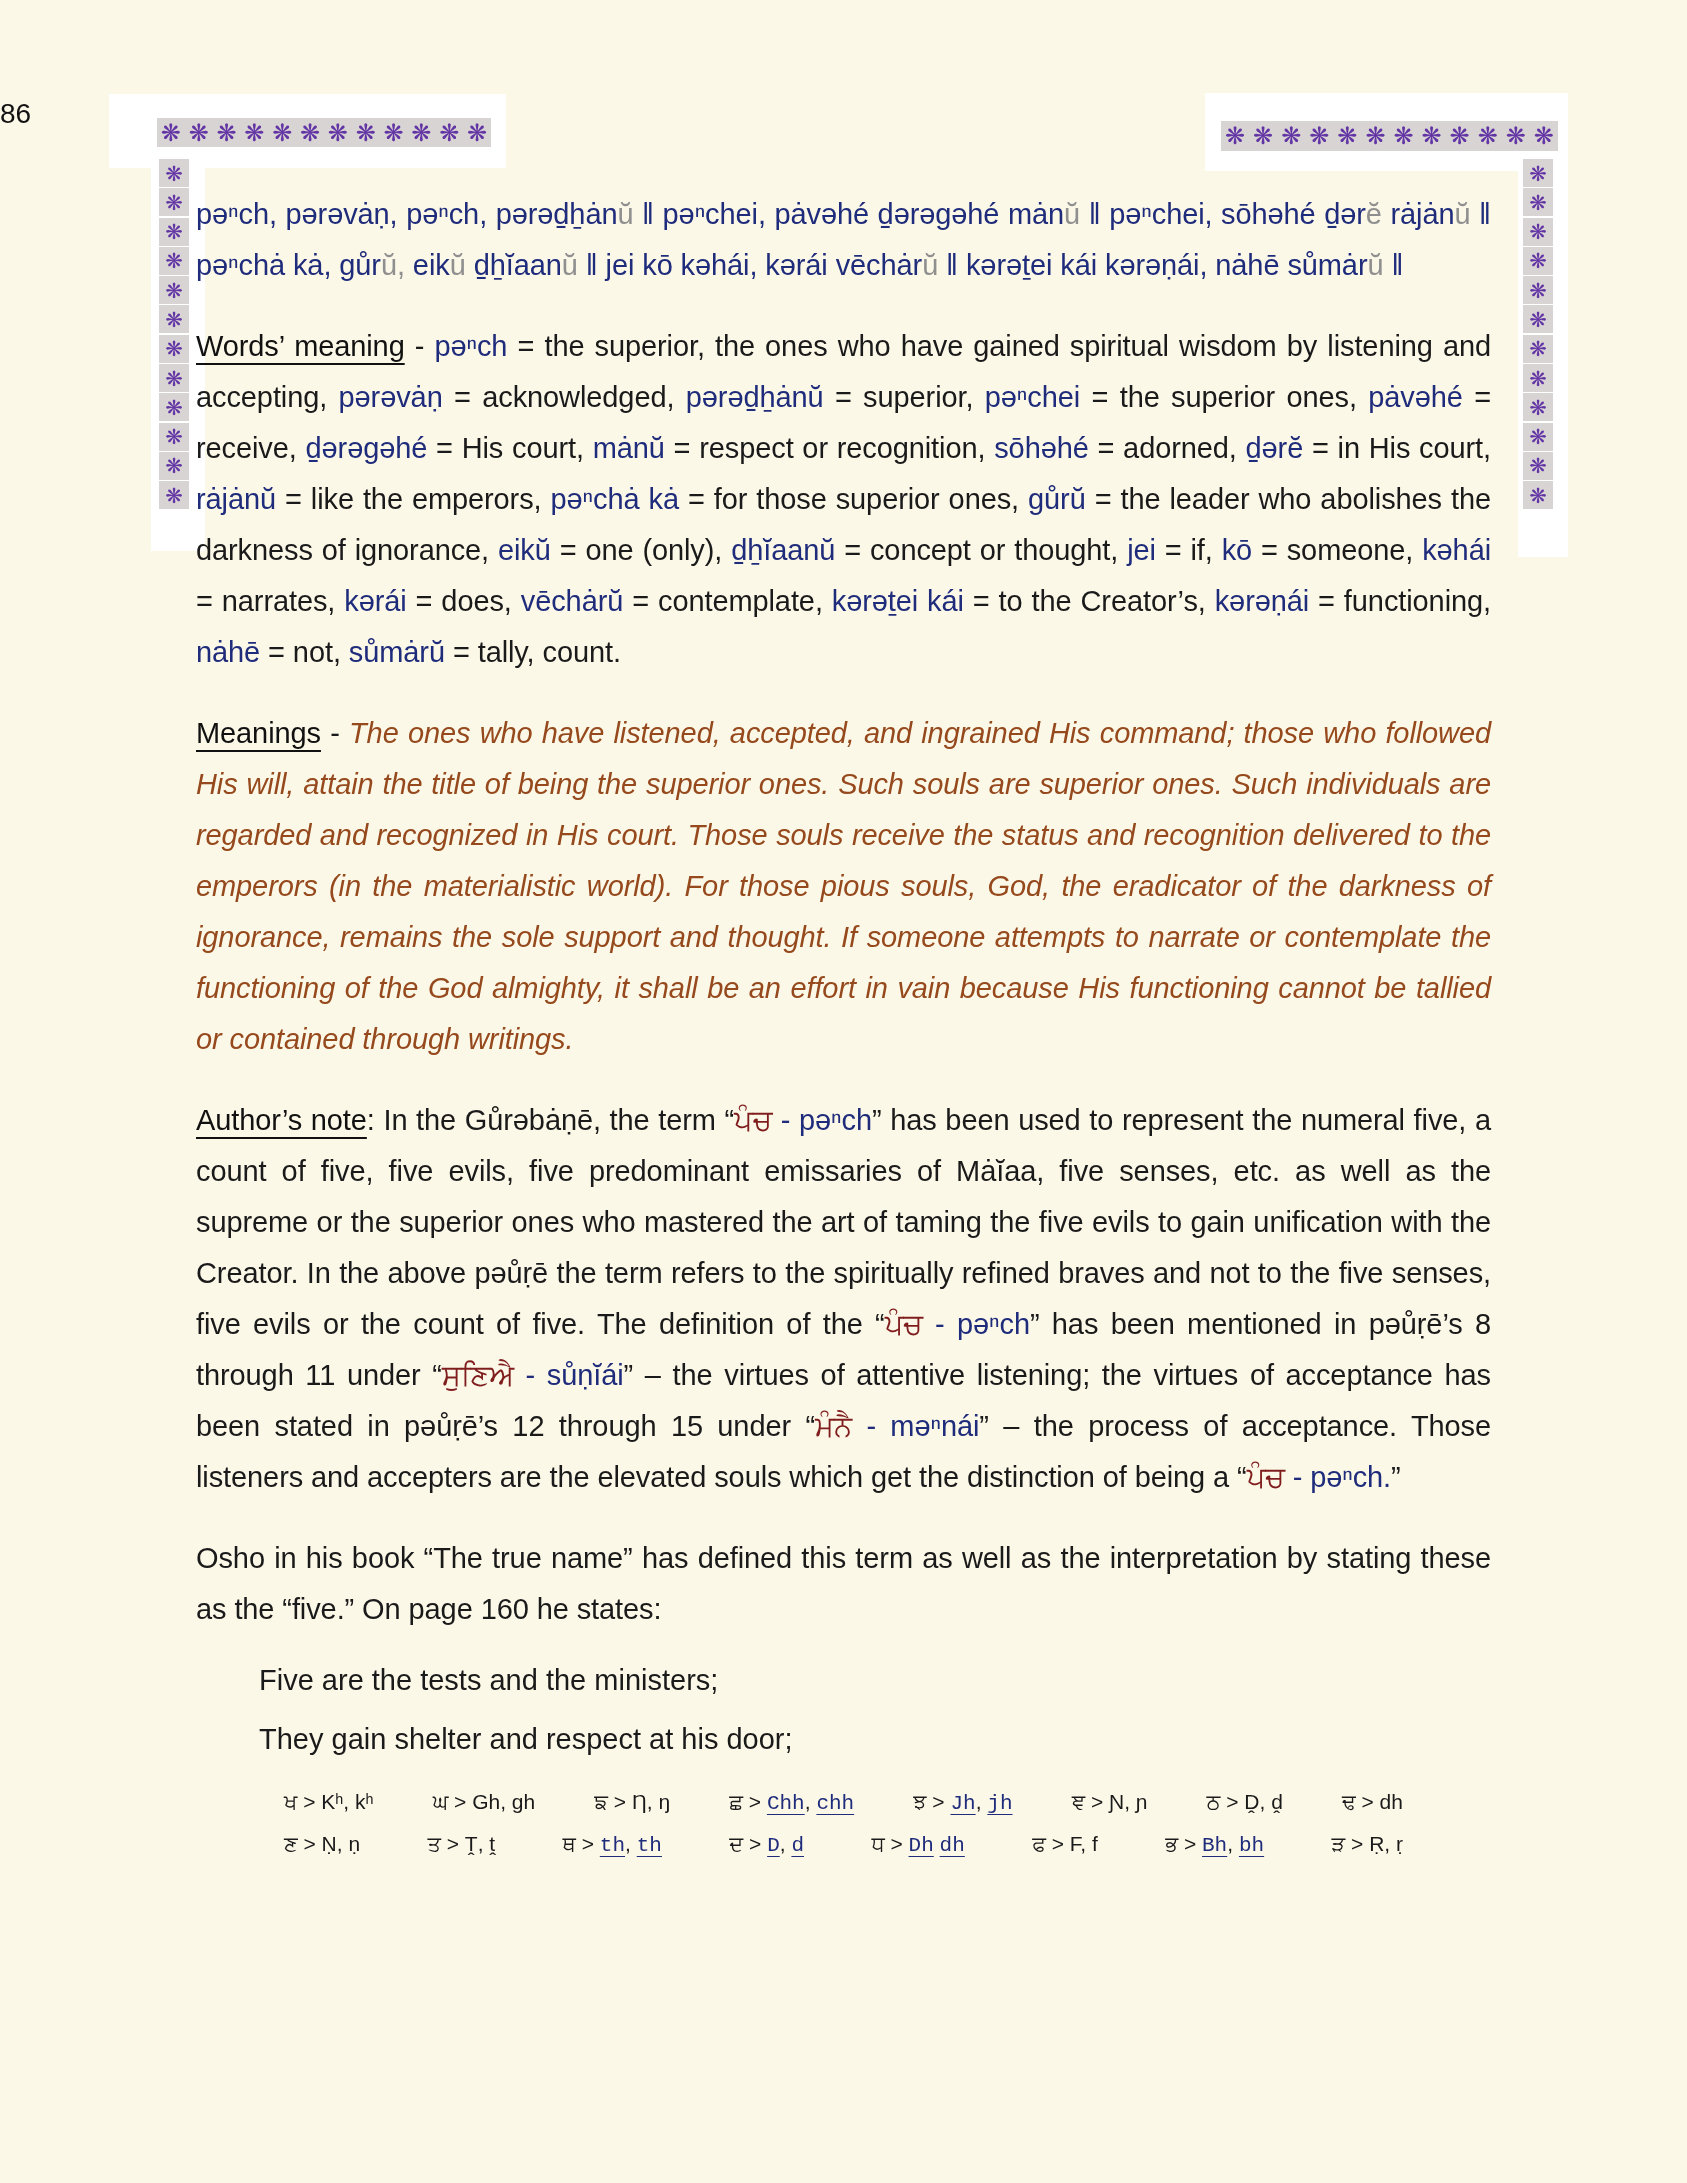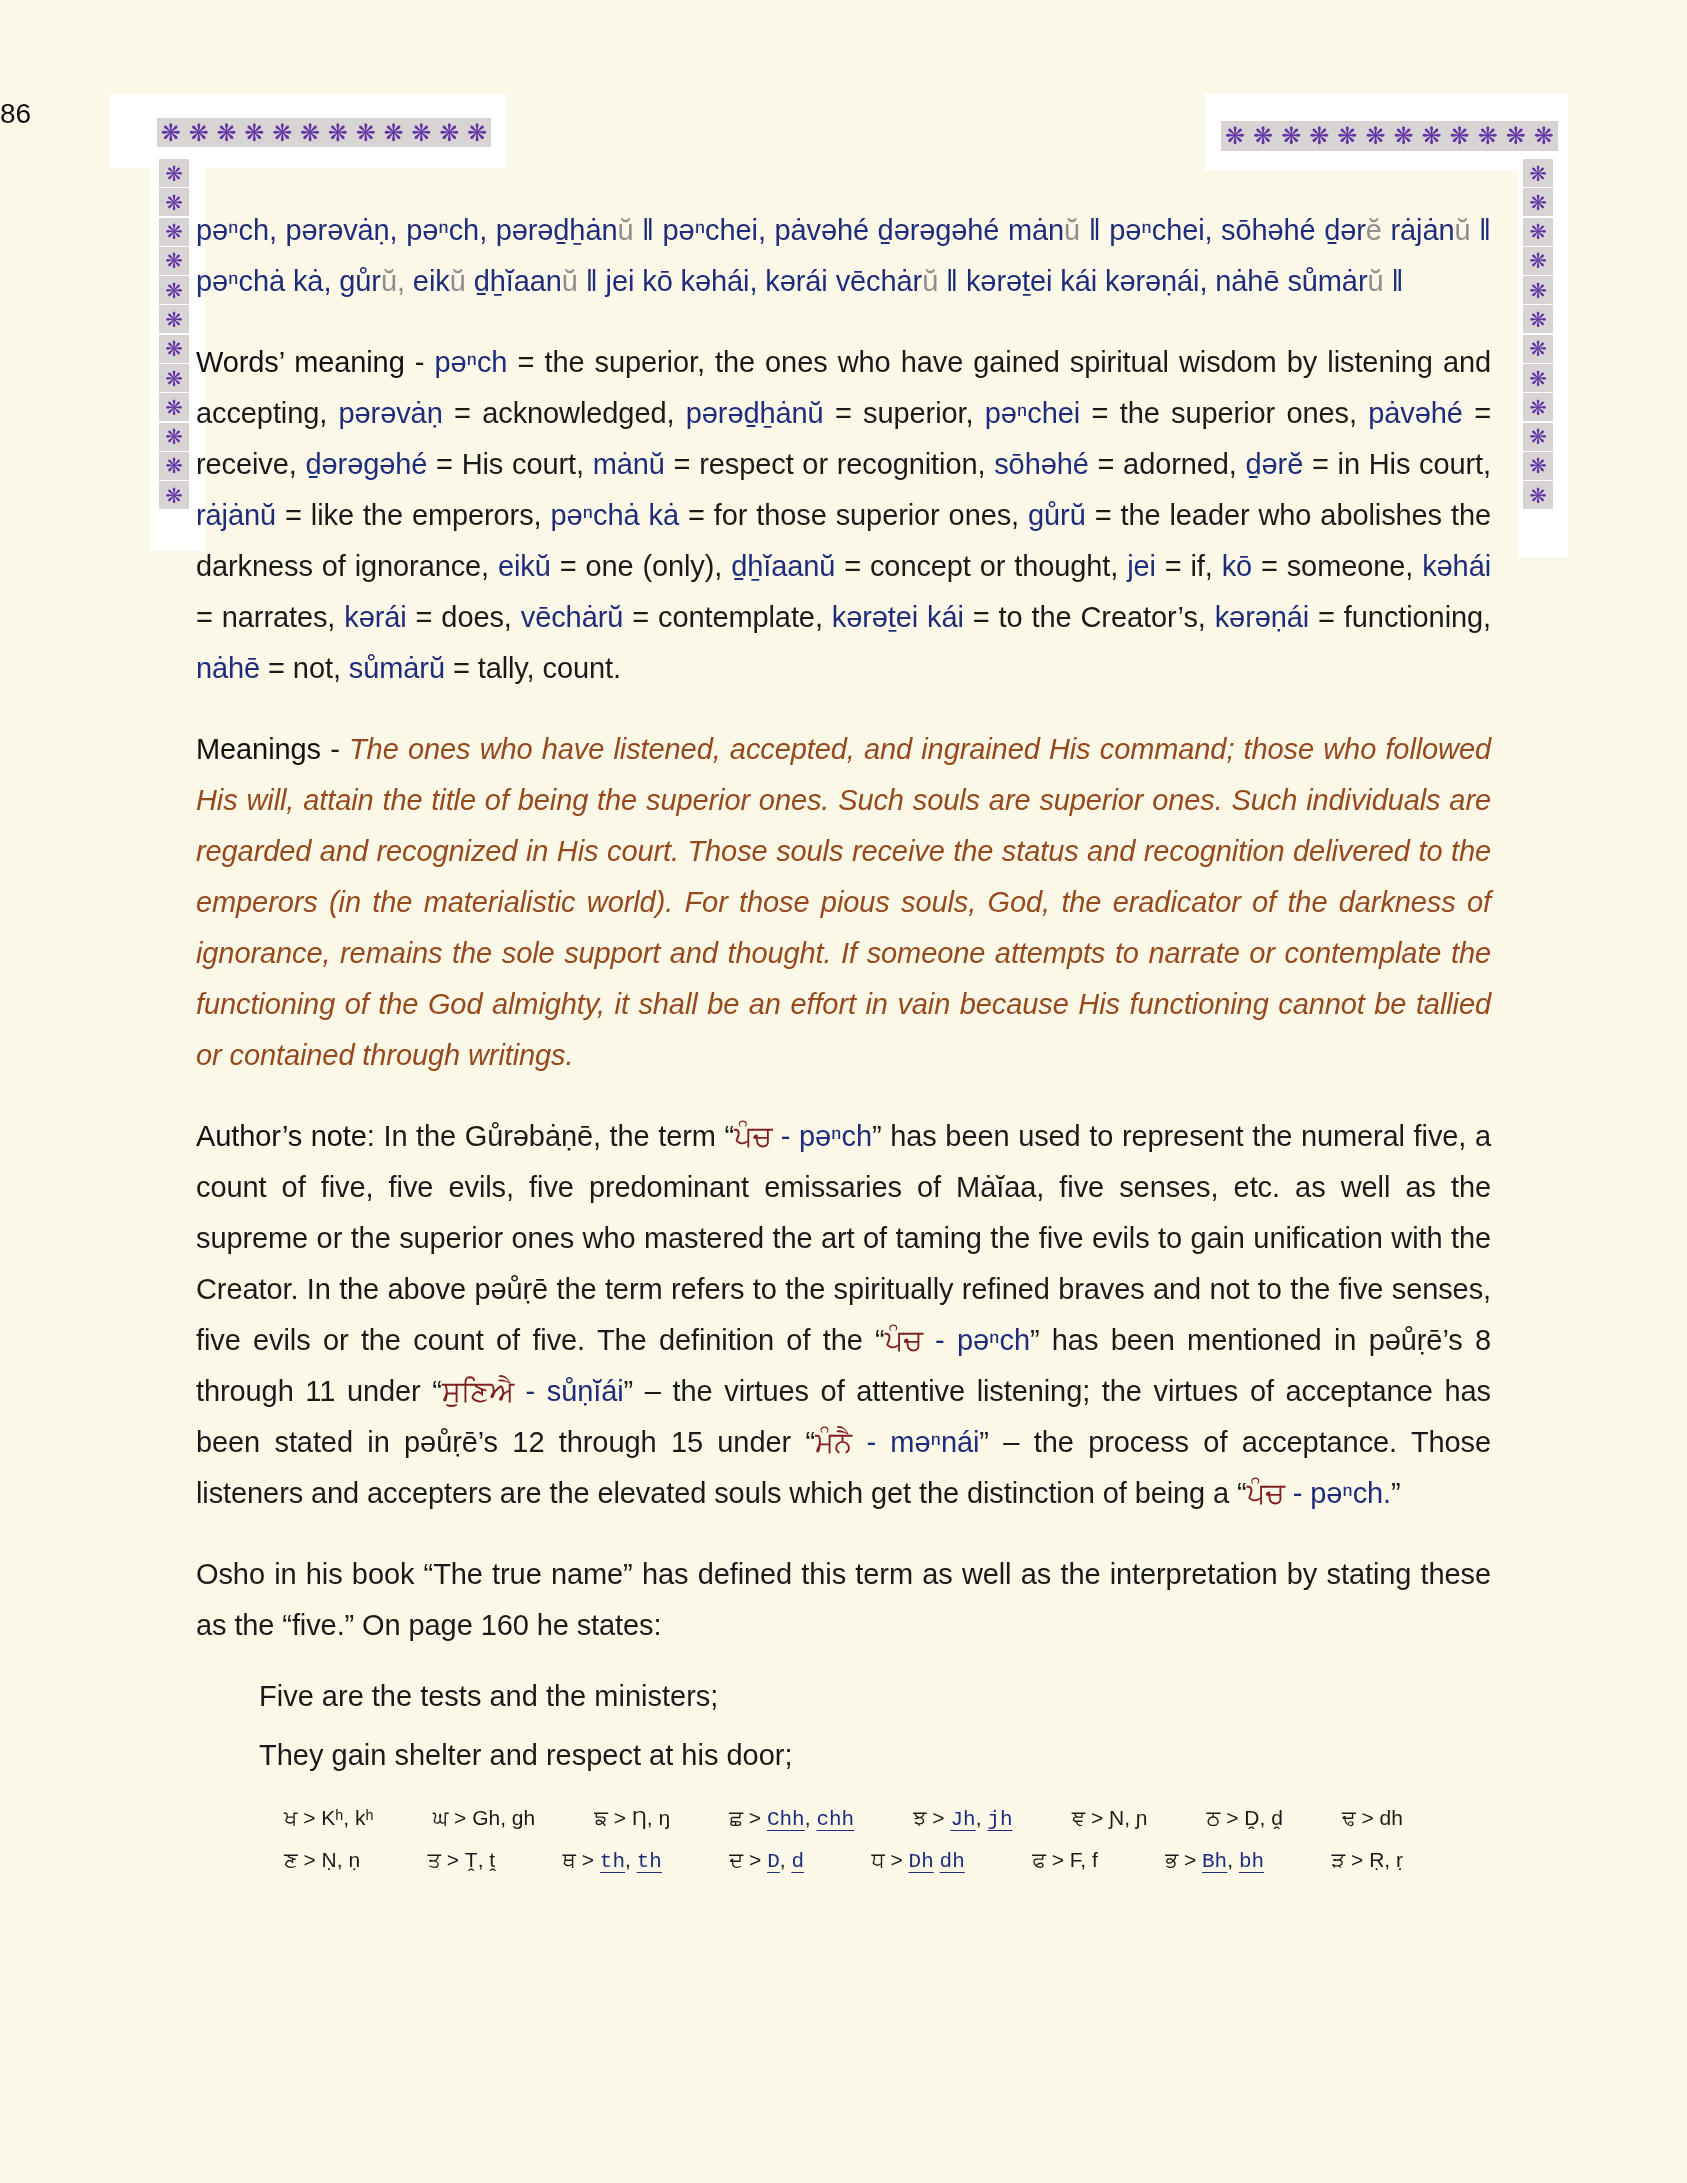--- a/index.html
+++ b/index.html
@@ -41,35 +41,36 @@
   .flower{display:inline-block;}
 
   
   .page-number{
     position:absolute;top:98px;left:0;width:100%;
     text-align:left;font-size:28px;color:#111;
   }
 
   
   .content{
-    position:absolute;left:196px;top:205px;width:1295px;
+    position:absolute;left:196px;top:189px;width:1295px;
   }
   .para{
     font-size:29px;line-height:51px;
     text-align:justify;
     margin:0 0 30px 0;
     letter-spacing:-0.1px;
   }
   .para.verse{color:#1F2C7B;}
   .s-b{color:#1F2C7B;}
   .s-gm{color:#7f1d1d;}
   .s-g{color:#8F8F8F;}
   .s-k{color:#1A1A1A;}
   .s-lbl{
     color:#111;
+    text-decoration:underline;
     text-decoration-thickness:2px;
     text-underline-offset:6.6px;
   }
   .s-it{color:#95491C;font-style:italic;}
   .para.osho{margin-bottom:17px;}
 
   .quote{
     font-size:29px;line-height:56px;
     margin:0 0 2.6px 63px;
     color:#1A1A1A;

